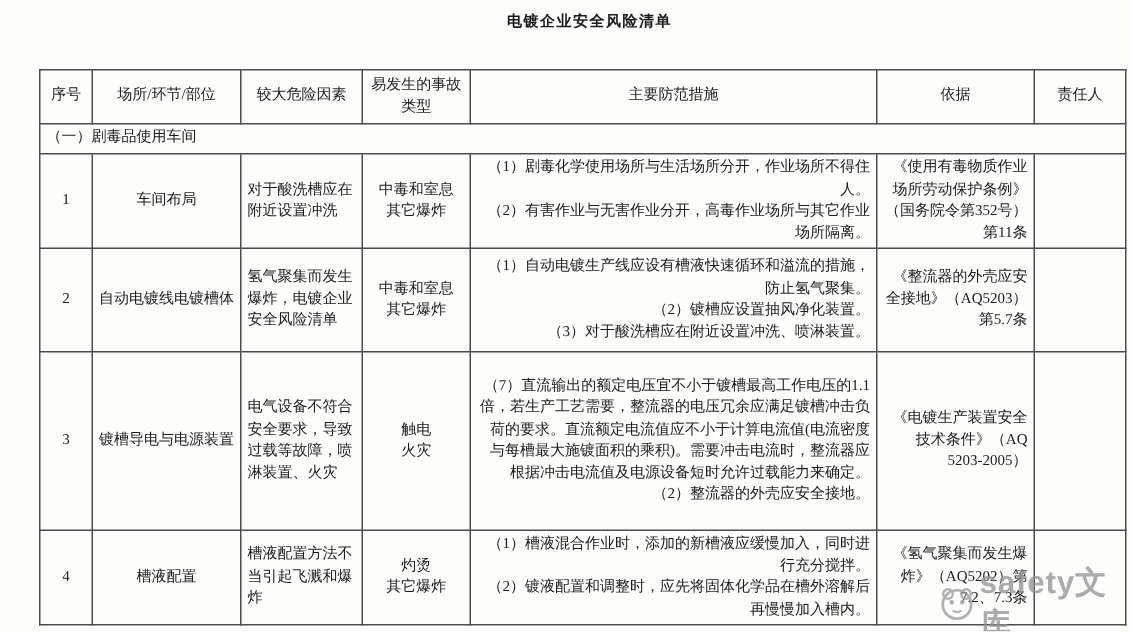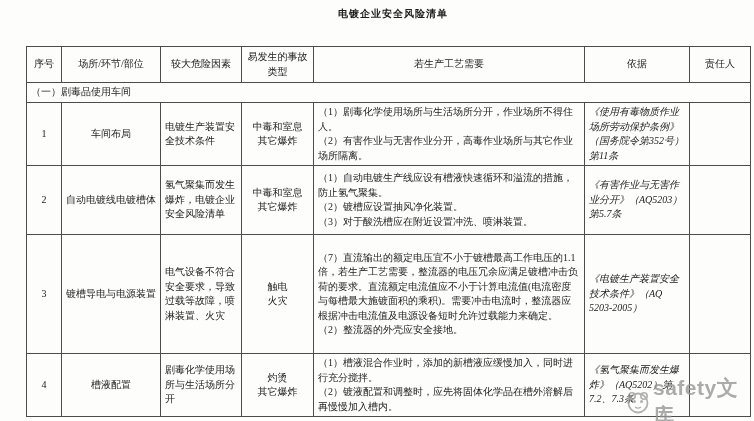--- a/index.html
+++ b/index.html
@@ -27,22 +27,22 @@
     font-size:10px;
     line-height:14.5px;
     padding:2px 4px;
     vertical-align:middle;
     overflow:hidden;
     font-weight:normal;
   }
   th{ text-align:center; font-size:10.5px; }
   .c{ text-align:center; }
   .pre{ white-space:pre-line; }
-  .measures{ text-align:left; white-space:pre-line; padding:2px 5px; }
-  .basis{ text-align:left; padding:2px 3px;font-style:italic; }
+  .measures{ text-align:right; white-space:pre-line; padding:2px 5px; }
+  .basis{ text-align:right; padding:2px 3px; }
   .section-cell{
     font-weight:bold;
     text-align:left;
     padding:1px 4px 1px 8px;
   }
   .watermark{
     position:absolute;
     left:624px;top:374px;
     display:flex;align-items:center;gap:1px;
     color:rgba(148,148,148,0.78);
@@ -69,70 +69,70 @@
         <col style="width:105px">
       <col style="width:61px">
     </colgroup>
 
     <tbody>
         <tr style="height:36px">
       <th>序号</th>
       <th>场所/环节/部位</th>
       <th>较大危险因素</th>
       <th>易发生的事故类型</th>
-      <th>若生产工艺需要</th>
+      <th>主要防范措施</th>
       <th>依据</th>
       <th>责任人</th>
     </tr>
 
     <tr style="height:20px">
       <td class="section-cell" colspan="7">（一）剧毒品使用车间</td>
     </tr>
 
     <tr style="height:62px">
       <td class="c">1</td>
       <td class="c">车间布局</td>
-      <td>电镀生产装置安全技术条件</td>
+      <td>对于酸洗槽应在附近设置冲洗</td>
       <td class="c pre">中毒和室息
 其它爆炸</td>
       <td class="measures">（1）剧毒化学使用场所与生活场所分开，作业场所不得住人。
 （2）有害作业与无害作业分开，高毒作业场所与其它作业场所隔离。</td>
       <td class="basis">《使用有毒物质作业场所劳动保护条例》（国务院令第352号）第11条</td>
       <td></td>
     </tr>
 
     <tr style="height:69px">
       <td class="c">2</td>
       <td class="c">自动电镀线电镀槽体</td>
       <td>氢气聚集而发生爆炸，电镀企业安全风险清单</td>
       <td class="c pre">中毒和室息
 其它爆炸</td>
       <td class="measures">（1）自动电镀生产线应设有槽液快速循环和溢流的措施，防止氢气聚集。
 （2）镀槽应设置抽风净化装置。
 （3）对于酸洗槽应在附近设置冲洗、喷淋装置。</td>
-      <td class="basis">《有害作业与无害作业分开》（AQ5203）第5.7条</td>
+      <td class="basis">《整流器的外壳应安全接地》（AQ5203）第5.7条</td>
       <td></td>
     </tr>
 
     <tr style="height:119px">
       <td class="c">3</td>
       <td class="c">镀槽导电与电源装置</td>
       <td>电气设备不符合安全要求，导致过载等故障，喷淋装置、火灾</td>
       <td class="c pre">触电
 火灾</td>
       <td class="measures">（7）直流输出的额定电压宜不小于镀槽最高工作电压的1.1倍，若生产工艺需要，整流器的电压冗余应满足镀槽冲击负荷的要求。直流额定电流值应不小于计算电流值(电流密度与每槽最大施镀面积的乘积)。需要冲击电流时，整流器应根据冲击电流值及电源设备短时允许过载能力来确定。
 （2）整流器的外壳应安全接地。</td>
       <td class="basis">《电镀生产装置安全技术条件》（AQ 5203-2005）</td>
       <td></td>
     </tr>
 
     <tr style="height:60px">
       <td class="c">4</td>
       <td class="c">槽液配置</td>
-      <td>剧毒化学使用场所与生活场所分开</td>
+      <td>槽液配置方法不当引起飞溅和爆炸</td>
       <td class="c pre">灼烫
 其它爆炸</td>
       <td class="measures">（1）槽液混合作业时，添加的新槽液应缓慢加入，同时进行充分搅拌。
 （2）镀液配置和调整时，应先将固体化学品在槽外溶解后再慢慢加入槽内。</td>
       <td class="basis">《氢气聚集而发生爆炸》（AQ5202）第7.2、7.3条</td>
       <td></td>
     </tr>
   </tbody>
     </table>
 

